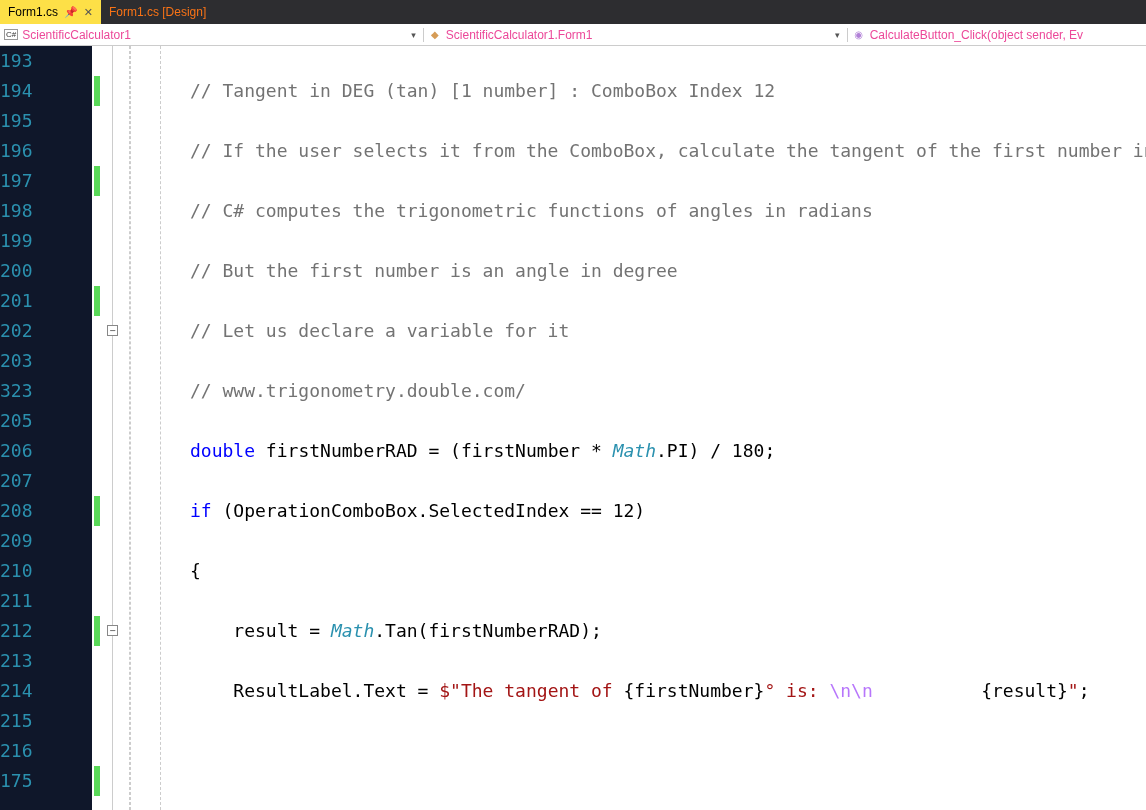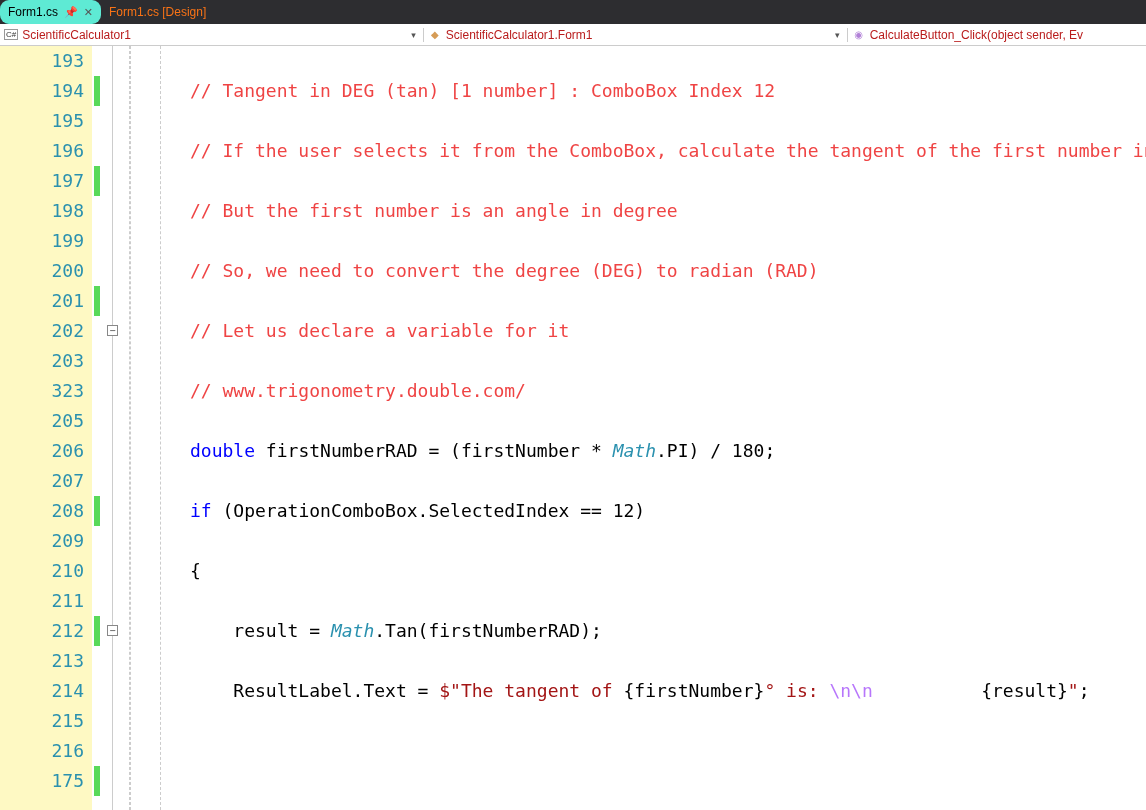--- a/index.html
+++ b/index.html
@@ -1,39 +1,39 @@
 <!DOCTYPE html>
 <html><head>
 <meta charset="utf-8">
 <style>
   * { margin:0; padding:0; box-sizing:border-box; }
   body { font-family: "Segoe UI", Tahoma, sans-serif; font-size:13px; background:#fff; width:1146px; height:810px; overflow:hidden; }
   .tabbar { display:flex; align-items:stretch; height:24px; background:#2d2d30; }
   .tab { display:flex; align-items:center; padding:0 8px; color:#f97316; font-size:12px; cursor:pointer; gap:6px; }
-  .tab.active { background:#5eead4; color:#000;border-radius:9px; }
+  .tab.active { background:#fde047; color:#000; }
   .tab .pin, .tab .close { font-size:11px; color:#555; }
   .navbar { display:flex; align-items:center; height:22px; border-bottom:1px solid #ccc; font-size:12px; background:#fff; }
   .nav-seg { display:flex; align-items:center; flex:1; border-right:1px solid #ccc; padding:0 4px; min-width:0; gap:4px; }
   .nav-seg:last-child { border-right:none; }
   .nav-icon { width:14px; height:14px; display:flex; align-items:center; justify-content:center; font-size:10px; }
-  .nav-text { flex:1; white-space:nowrap; overflow:hidden; color:#b91c1c; }
+  .nav-text { flex:1; white-space:nowrap; overflow:hidden; color:#ec4899; }
   .chev { color:#555; font-size:9px; padding:0 3px; }
   .editor { display:flex; height:calc(810px - 24px - 22px); font-family: Consolas, monospace; font-size:18px; line-height:30px; }
-  .gutter { width:92px; background:#fef9c3; text-align:right; color:#2b91af; user-select:none; padding-right:8px; }
+  .gutter { width:92px; background:#0f172a; text-align:left; color:#2b91af; user-select:none; padding-right:8px; }
   .change-col { width:10px; background:#fff; }
   .change-mark { height:30px; }
   .change-mark.mod { background:#59d959; margin-left:2px; width:6px; }
   .outline-col { width:28px; background:#fff; position:relative; border-right:1px dashed #ccc; }
   .outline-box { position:absolute; left:5px; width:11px; height:11px; border:1px solid #888; background:#fff; font-size:10px; line-height:9px; text-align:center; color:#555; cursor:pointer; }
   .outline-line { position:absolute; left:10px; width:1px; top:0; bottom:0; background:#ccc; }
   .indent-col { width:60px; position:relative; }
   .ig { position:absolute; top:0; bottom:0; width:1px; border-left:1px dashed #ccc; }
   .code { flex:1; white-space:pre; color:#000; overflow:hidden; }
   .ln { height:30px; }
-  .c-comment { color:#ef4444;text-align:center; }
+  .c-comment { color:#737373;text-align:center; }
   .c-keyword { color:#0000ff;text-align:right; }
   .c-type { color:#2b91af;font-style:italic; }
   .c-string { color:#a31515; }
   .c-escape { color:#b776fb; }
   .c-interp { }
   .cs-icon { border:1px solid #999; font-size:8px; padding:0 1px; color:#333; background:#fff; }
 </style>
 </head>
 <body>
 
@@ -127,22 +127,22 @@
         <div class="outline-box" style="top: 579px;">−</div>
       </div>
   </div>
   <div class="indent-col">
     <div class="ig" style="left:0px;"></div>
     <div class="ig" style="left:30px;"></div>
   </div>
   <div class="code">
 <div class="ln"><span class="c-comment">// Tangent in DEG (tan) [1 number] : ComboBox Index 12</span></div>
 <div class="ln"><span class="c-comment">// If the user selects it from the ComboBox, calculate the tangent of the first number in degrees</span></div>
+<div class="ln"><span class="c-comment">// C# computes the trigonometric functions of angles in radians</span></div>
 <div class="ln"><span class="c-comment">// But the first number is an angle in degree</span></div>
-<div class="ln"><span class="c-comment">// So, we need to convert the degree (DEG) to radian (RAD)</span></div>
 <div class="ln"><span class="c-comment">// Let us declare a variable for it</span></div>
 <div class="ln"><span class="c-comment">// www.trigonometry.double.com/</span></div>
 <div class="ln"><span class="c-keyword">double</span><span> firstNumberRAD = (firstNumber * </span><span class="c-type">Math</span><span>.PI) / 180;</span></div>
 <div class="ln"><span class="c-keyword">if</span><span> (OperationComboBox.SelectedIndex == 12)</span></div>
 <div class="ln"><span>{</span></div>
 <div class="ln"><span>    result = </span><span class="c-type">Math</span><span>.Tan(firstNumberRAD);</span></div>
 <div class="ln"><span>    ResultLabel.Text = </span><span class="c-string">$"</span><span class="c-string">The tangent of </span><span class="c-interp">{firstNumber}</span><span class="c-string">° is: </span><span class="c-escape">\n\n</span><span class="c-string">          </span><span class="c-interp">{result}</span><span class="c-string">"</span><span>;</span></div>
 
 
 

